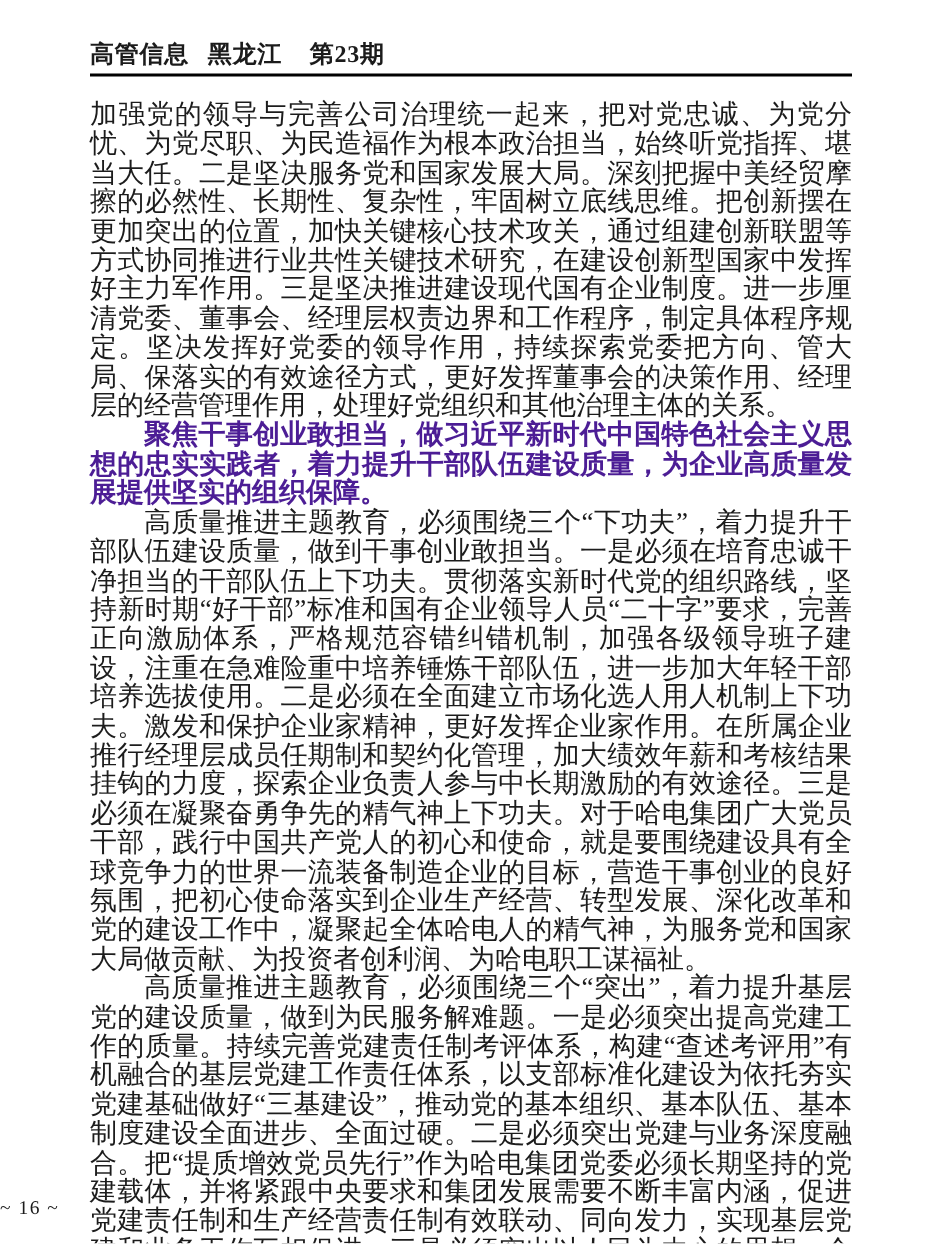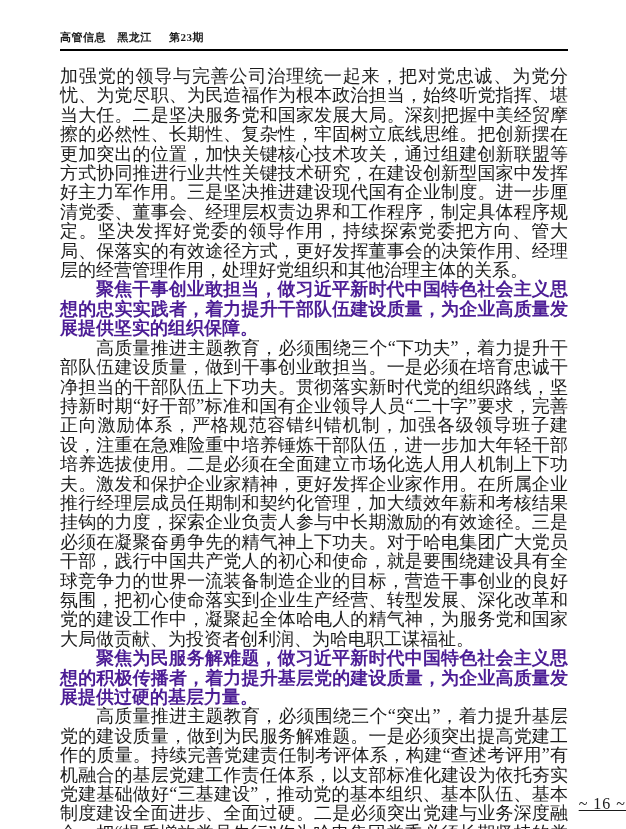--- a/index.html
+++ b/index.html
@@ -11,21 +11,21 @@
     position: relative;
     width: 626px;
     height: 829px;
     box-sizing: border-box;
     background: #ffffff;
     padding: 30px 58px 0 60px;
     font-family: "Liberation Serif", serif;
     overflow: hidden;
   }
   .page-header {
-    font-size: 11px;
+    font-size: 16px;
     font-weight: bold;
     color: #1b1b1b;
     letter-spacing: 0.5px;
     line-height: 14px;
     white-space: nowrap;
   }
   .page-header .region { margin-left: 8px; }
   .page-header .issue  { margin-left: 14px; }
   .header-rule {
     margin-top: 5px;
@@ -44,45 +44,43 @@
   .para.emphasis {
     font-family: "Liberation Sans", sans-serif;
     font-weight: bold;
     color: #4c1d95;
   }
   .page-footer {
     position: absolute;
     left: 0;
     right: 0;
     bottom: 16px;
-    text-align: right;
-    font-size: 16px;
+    text-align: left;
+    font-size: 13px;
     color: #1b1b1b;
     letter-spacing: 1px;
-    text-decoration: underline;
   }
 </style>
 </head>
 <body>
 
 <div class="page">
 
   <header class="page-header">
     <span class="journal">高管信息</span>
     <span class="region">黑龙江</span>
     <span class="issue">第23期</span>
   </header>
 
   <div class="header-rule"></div>
 
   <main class="body-text" id="paragraphs">
       <p class="para body">加强党的领导与完善公司治理统一起来，把对党忠诚、为党分忧、为党尽职、为民造福作为根本政治担当，始终听党指挥、堪当大任。二是坚决服务党和国家发展大局。深刻把握中美经贸摩擦的必然性、长期性、复杂性，牢固树立底线思维。把创新摆在更加突出的位置，加快关键核心技术攻关，通过组建创新联盟等方式协同推进行业共性关键技术研究，在建设创新型国家中发挥好主力军作用。三是坚决推进建设现代国有企业制度。进一步厘清党委、董事会、经理层权责边界和工作程序，制定具体程序规定。坚决发挥好党委的领导作用，持续探索党委把方向、管大局、保落实的有效途径方式，更好发挥董事会的决策作用、经理层的经营管理作用，处理好党组织和其他治理主体的关系。</p>
       <p class="para emphasis indent">聚焦干事创业敢担当，做习近平新时代中国特色社会主义思想的忠实实践者，着力提升干部队伍建设质量，为企业高质量发展提供坚实的组织保障。</p>
       <p class="para body indent">高质量推进主题教育，必须围绕三个“下功夫”，着力提升干部队伍建设质量，做到干事创业敢担当。一是必须在培育忠诚干净担当的干部队伍上下功夫。贯彻落实新时代党的组织路线，坚持新时期“好干部”标准和国有企业领导人员“二十字”要求，完善正向激励体系，严格规范容错纠错机制，加强各级领导班子建设，注重在急难险重中培养锤炼干部队伍，进一步加大年轻干部培养选拔使用。二是必须在全面建立市场化选人用人机制上下功夫。激发和保护企业家精神，更好发挥企业家作用。在所属企业推行经理层成员任期制和契约化管理，加大绩效年薪和考核结果挂钩的力度，探索企业负责人参与中长期激励的有效途径。三是必须在凝聚奋勇争先的精气神上下功夫。对于哈电集团广大党员干部，践行中国共产党人的初心和使命，就是要围绕建设具有全球竞争力的世界一流装备制造企业的目标，营造干事创业的良好氛围，把初心使命落实到企业生产经营、转型发展、深化改革和党的建设工作中，凝聚起全体哈电人的精气神，为服务党和国家大局做贡献、为投资者创利润、为哈电职工谋福祉。</p>
-      <p class="para emphasis indent">聚焦为民服务解难题，做习近平新时代中国特色社会主义思想的积极传播者，着力提升基层党的建设质量，为企业高质量发展提供过硬的基层力量。</p>
       <p class="para body indent">高质量推进主题教育，必须围绕三个“突出”，着力提升基层党的建设质量，做到为民服务解难题。一是必须突出提高党建工作的质量。持续完善党建责任制考评体系，构建“查述考评用”有机融合的基层党建工作责任体系，以支部标准化建设为依托夯实党建基础做好“三基建设”，推动党的基本组织、基本队伍、基本制度建设全面进步、全面过硬。二是必须突出党建与业务深度融合。把“提质增效党员先行”作为哈电集团党委必须长期坚持的党建载体，并将紧跟中央要求和集团发展需要不断丰富内涵，促进党建责任制和生产经营责任制有效联动、同向发力，实现基层党建和业务工作互相促进。三是必须突出以人民为中心的思想。全心全意依靠职工办企业，把职工的大事小情放在心上、抓在手上，坚持常态化为职工办实事、办好事,以“让职工生活得更殷实”为出发点和落脚点抓发展、抓改革，以实际行动让职工享受到企业高质量发展的成果。</p>
     </main>
 
   <footer class="page-footer">
     <span>~ 16 ~</span>
   </footer>
 
 </div>
 
 </body></html>

